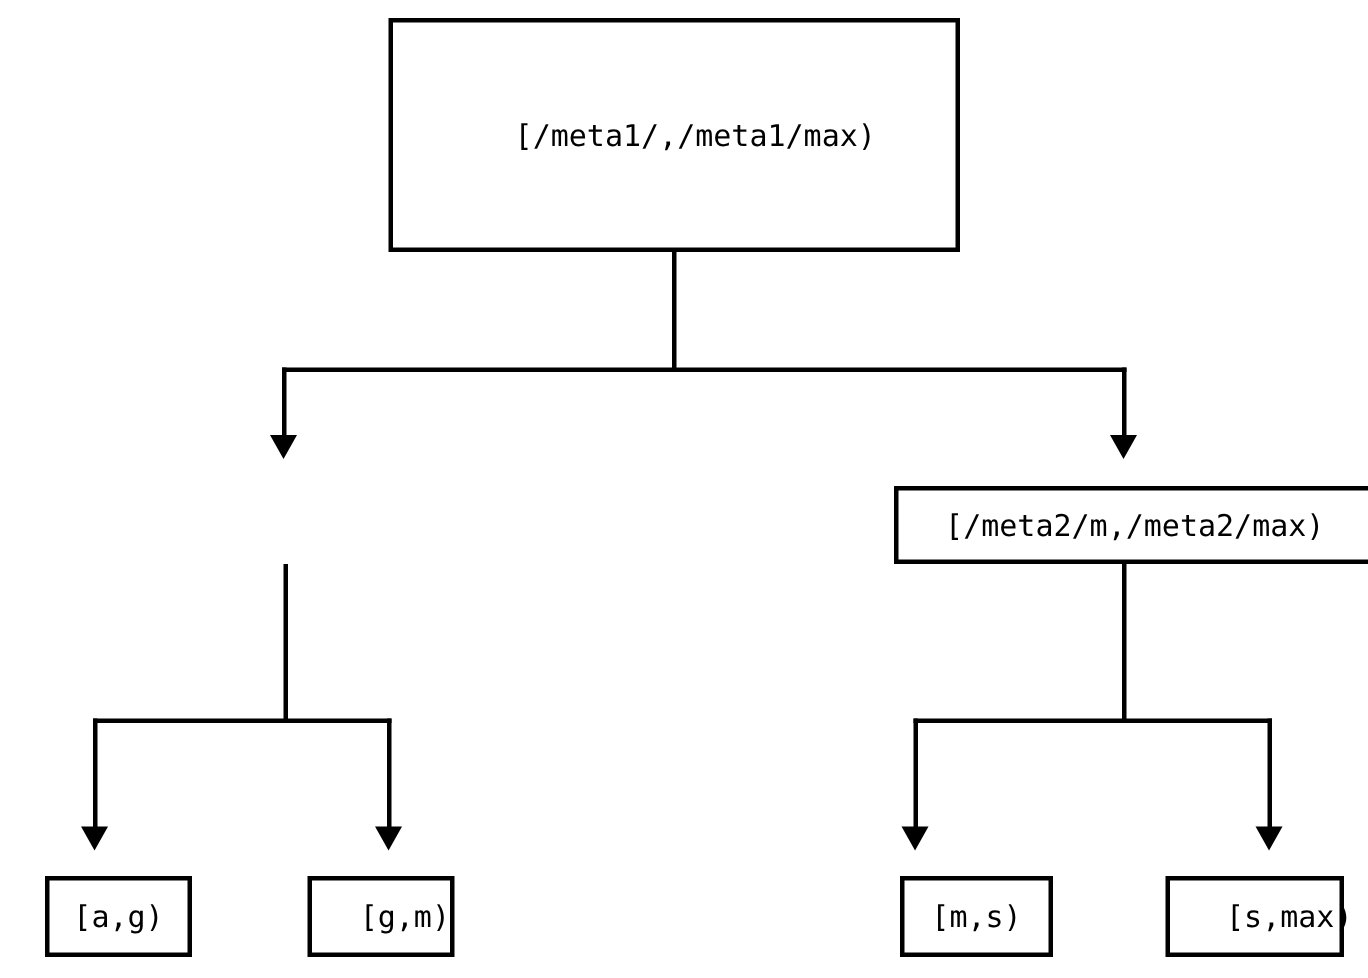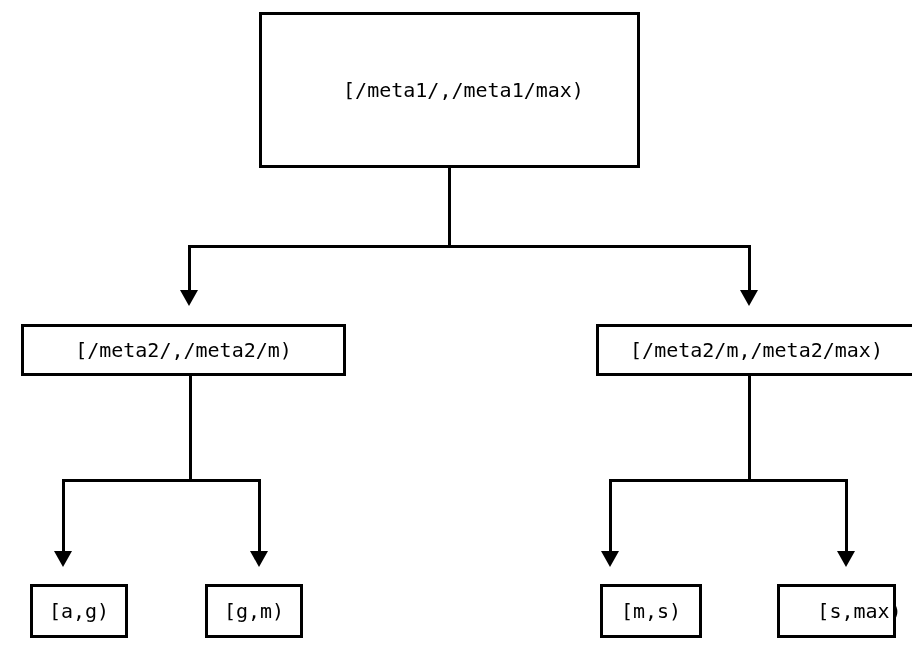--- a/index.html
+++ b/index.html
@@ -37,21 +37,21 @@
   }
   .node-label {
     display: block;
     font-family: "DejaVu Sans Mono", "Liberation Mono", monospace;
   }
   
   .node-root      { left: 259px; top: 12px;  width: 381px; height: 156px; padding-left: 28px; }
   .node-mid-left  { left: 21px;  top: 324px; width: 325px; height: 52px; }
   .node-mid-right { left: 596px; top: 324px; width: 321px; height: 52px; }
   .node-leaf-1    { left: 10px;  top: 584px; width: 98px;  height: 54px; margin-left: 20px; }
-  .node-leaf-2    { left: 205px; top: 584px; width: 98px;  height: 54px; }
+  .node-leaf-2    { left: 205px; top: 584px; width: 98px;  height: 54px; justify-content: flex-end; }
   .node-leaf-3    { left: 552px; top: 584px; width: 102px; height: 54px; margin-left: 48px; }
   .node-leaf-4    { left: 777px; top: 584px; width: 119px; height: 54px; padding-left: 46px; }
 
   
   .edge-v {
     position: absolute;
     width: 3px;
     background: #000000;
   }
   .edge-h {
@@ -101,23 +101,20 @@
     <span class="node-label">[/meta1/,/meta1/max)</span>
   </div>
 
   <div class="edge-v e1-stem"></div>
   <div class="edge-h e1-bar"></div>
   <div class="edge-v e1-drop-l"></div>
   <div class="edge-v e1-drop-r"></div>
   <div class="arrow-head e1-arrow-l"></div>
   <div class="arrow-head e1-arrow-r"></div>
 
-  <div class="node node-mid-left">
-    <span class="node-label">[/meta2/,/meta2/m)</span>
-  </div>
 
   <div class="node node-mid-right">
     <span class="node-label">[/meta2/m,/meta2/max)</span>
   </div>
 
   <div class="edge-v e2l-stem"></div>
   <div class="edge-h e2l-bar"></div>
   <div class="edge-v e2l-drop-l"></div>
   <div class="edge-v e2l-drop-r"></div>
   <div class="arrow-head e2l-arrow-l"></div>

